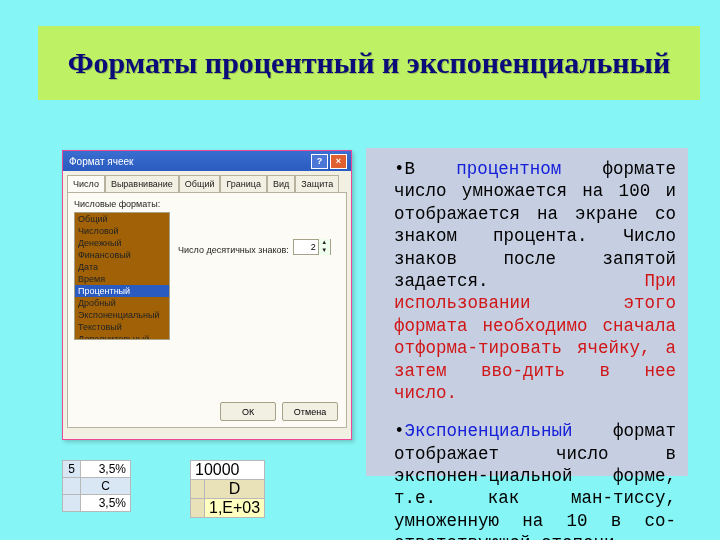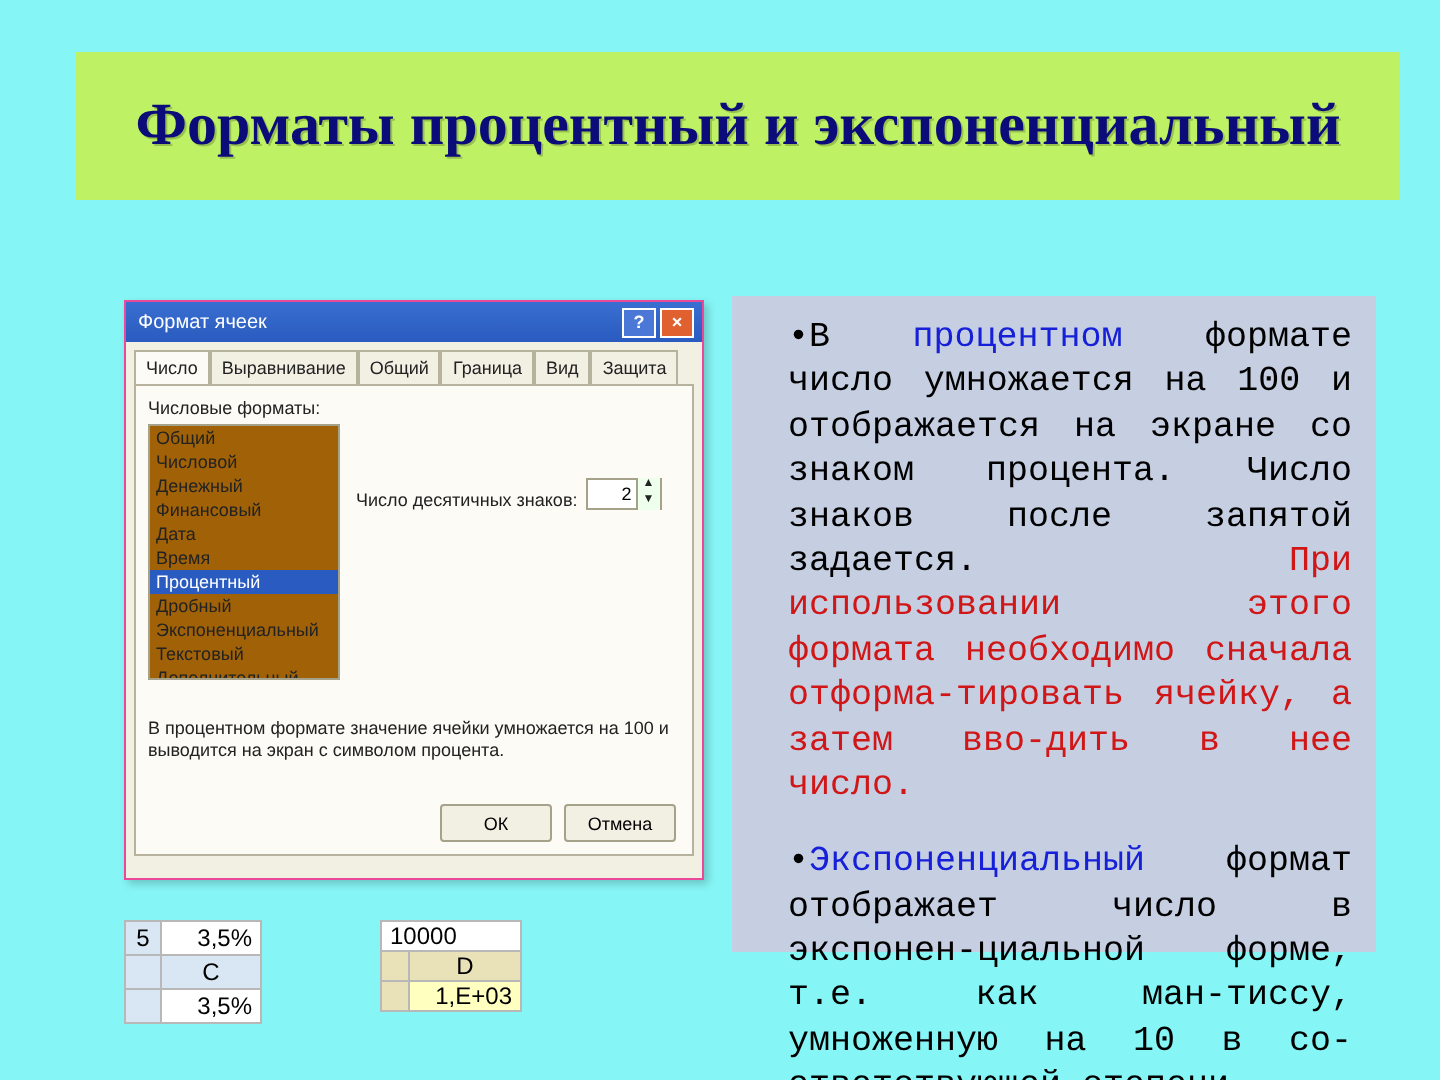--- a/index.html
+++ b/index.html
@@ -151,21 +151,21 @@
 }
 .cells-a table { border-collapse: collapse; }
 .cells-a td {
   border: 1px solid #b8b8b8; background: #fff;
   height: 17px; padding: 0 4px; text-align: right;
 }
 .cells-a .hdr { background: #d9e6f4; text-align: center; }
 .cells-a .rowhdr { background: #d9e6f4; text-align: center; width: 18px; }
 .cells-b {
   position: absolute; left: 190px; top: 460px;
-  font-family: Arial, sans-serif; font-size: 12px;
+  font-family: Arial, sans-serif; font-size: 16px;
 }
 .cells-b table { border-collapse: collapse; }
 .cells-b td {
   border: 1px solid #b8b8b8; background: #fff;
   height: 15px; padding: 0 4px; text-align: right;
 }
 .cells-b .hdr { background: #e9e1b7; text-align: center; }
 .cells-b .fx { background: #fff; width: 60px; text-align: left; padding-left: 4px; }
 </style>
 </head>
@@ -217,21 +217,20 @@
         <span class="lbl">Число десятичных знаков:</span>
         <div class="spinner">
           <input value="2" style="">
           <div class="arrows">
             <div>▲</div>
             <div>▼</div>
           </div>
         </div>
       </div>
     </div>
-    <div class="desc">В процентном формате значение ячейки умножается на 100 и выводится на экран с символом процента.</div>
     <div class="dlg-buttons">
       <button>ОК</button>
       <button>Отмена</button>
     </div>
   </div>
 </div>
 
 <div class="text-block">
   <p class="bullet">
     •<span>В </span><span class="blue">процентном</span><span> формате число умножается на 100 и отображается на экране со знаком процента. Число знаков после запятой задается. </span><span class="red">При использовании этого формата необходимо сначала отформа-тировать ячейку, а затем вво-дить в нее число.</span>

